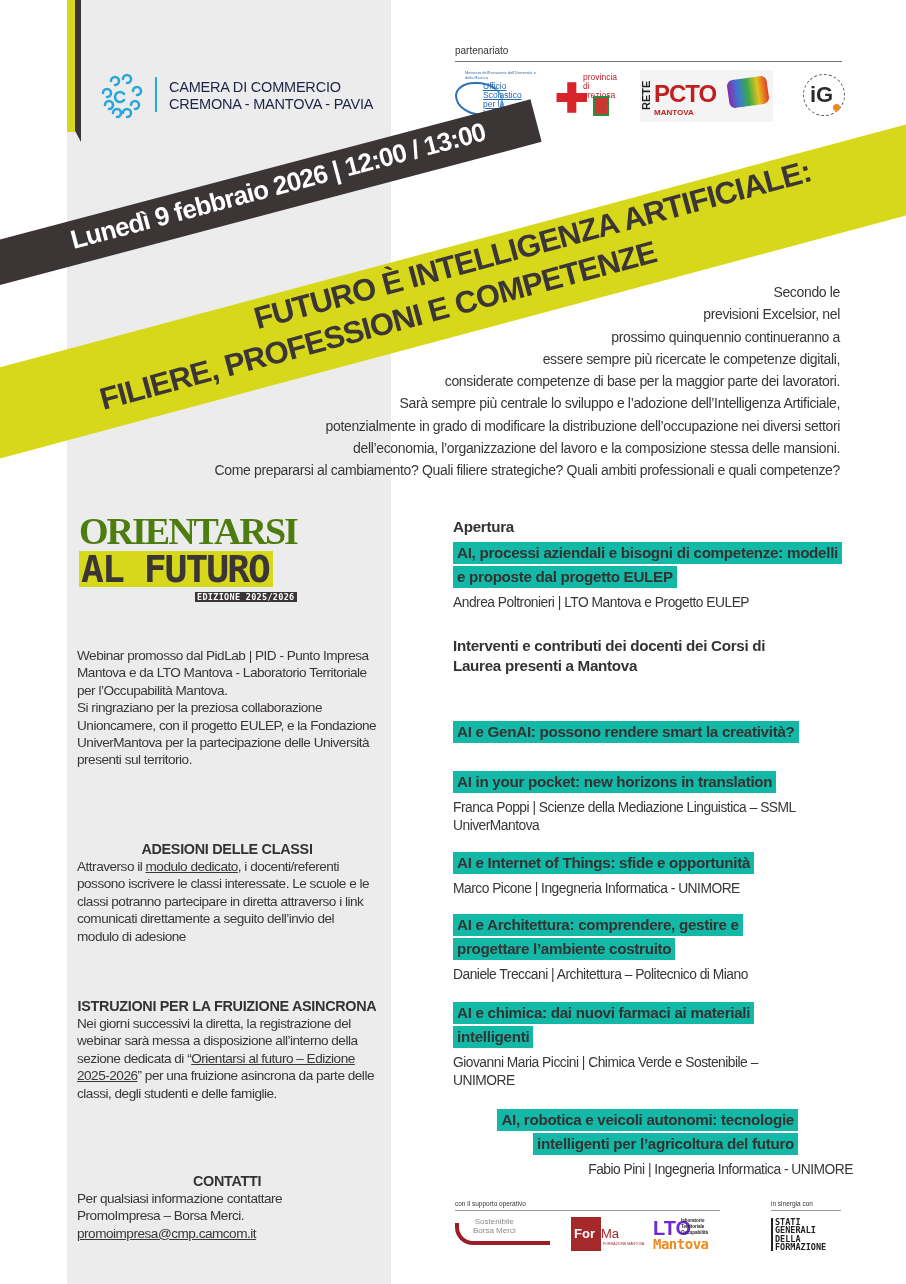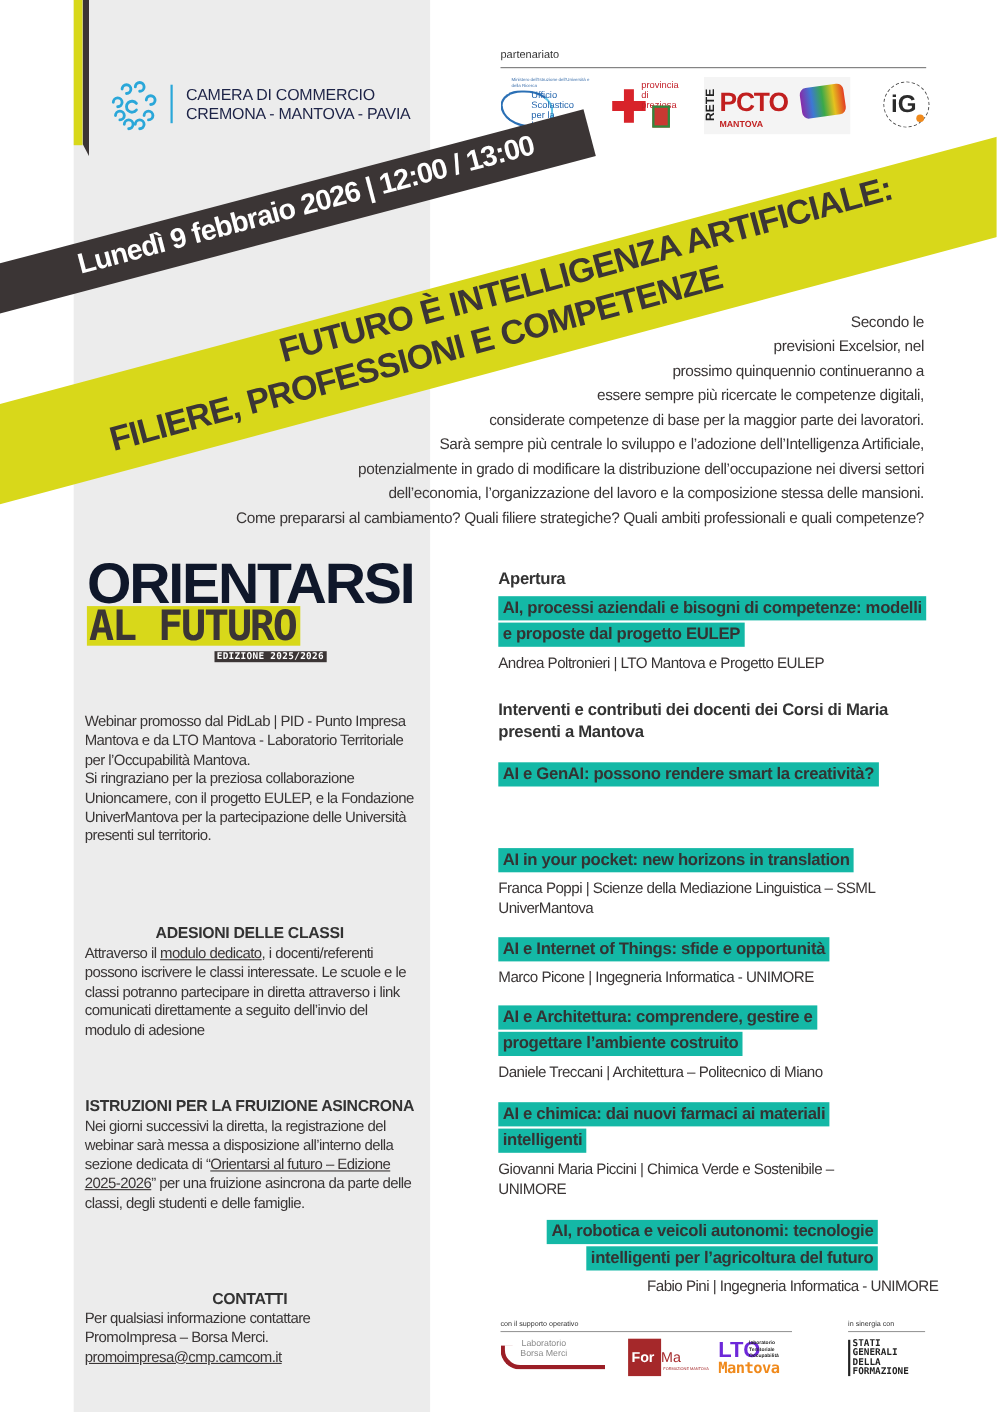--- a/index.html
+++ b/index.html
@@ -13,21 +13,21 @@
   .cc-logo { position: absolute; left: 97px; top: 73px; width: 46px; height: 46px; }
   .cc-divider { position: absolute; left: 155px; top: 77px; width: 2px; height: 35px; background: #2aa7d9; }
   .cc-text { position: absolute; left: 169px; top: 79px; font-family: "Liberation Sans", sans-serif; font-size: 14.5px; line-height: 17px; color: #1d2347; letter-spacing: -0.2px; }
 
   
   .partner-label { position: absolute; left: 455px; top: 45px; font-size: 10px; color: #333; }
   .partner-line { position: absolute; left: 455px; top: 61px; width: 387px; height: 1px; background: #777; }
   .plogo { position: absolute; top: 70px; height: 52px; }
   .usr { left: 453px; width: 90px; }
   .usr .map { position:absolute; left:2px; top:12px; width:48px; height:34px; border:2px solid #2b70b5; border-radius: 40% 55% 35% 60%; border-right-color:#5fc6e8; }
-  .usr .t { position:absolute; left:30px; top:12px; font-size:8.5px; line-height:9px; color:#2566ad; }
+  .usr .t { position:absolute; left:30px; top:12px; font-size:8.5px; line-height:9px; color:#2566ad;text-decoration:underline; }
   .usr .mi { position:absolute; left:12px; top:0; font-size:4px; color:#3a6eaa; }
   .prov { left: 553px; width: 65px; }
   .prov .cross { position:absolute; left:2px; top:8px; font-size:40px; line-height:40px; color:#d8232a; font-weight:bold; }
   .prov .t { position:absolute; left:30px; top:3px; font-size:8.5px; line-height:9px; color:#c3202a; }
   .prov .shield { position:absolute; left:40px; top:26px; width:16px; height:20px; background:#c93932; border:2px solid #2d8a3e; }
   .pcto { left: 640px; width: 133px; background:#f4f4f4; }
   .pcto .rete { position:absolute; left:0px; top:40px; transform: rotate(-90deg); transform-origin: left top; font-size:11px; font-weight:bold; color:#222; }
   .pcto .p { position:absolute; left:14px; top:10px; font-size:24px; font-weight:bold; color:#c11f1f; letter-spacing:-1px; }
   .pcto .m { position:absolute; left:14px; top:38px; font-size:8px; font-weight:bold; color:#c11f1f; }
   .pcto .puz { position:absolute; left:88px; top:8px; width:40px; height:28px; background: linear-gradient(90deg,#8a2aa8,#3d78d4,#3aa94a,#e6c21e,#e33c24); border-radius:6px; transform: rotate(-8deg); }
@@ -42,21 +42,21 @@
   .band-yellow { position: absolute; left: -40px; top: 378px; width: 1000px; height: 88px; background: #d8d81a; transform-origin: left top; transform: rotate(-15deg); }
   .band-yellow .l1 { position:absolute; left: 300px; top: 2px; font-size: 31px; font-weight: bold; color: #3b3535; white-space: nowrap; letter-spacing: -0.8px; }
   .band-yellow .l2 { position:absolute; left: 130px; top: 40px; font-size: 31px; font-weight: bold; color: #3b3535; white-space: nowrap; letter-spacing: -0.8px; }
 
   
   .intro { position: absolute; right: 66px; top: 281px; width: 760px; text-align: right; font-size: 14px; line-height: 22.3px; color: #3a3636; letter-spacing: -0.35px; }
   .intro div { white-space: nowrap; }
 
   
   .or-logo { position: absolute; left: 79px; top: 513px; }
-  .or-l1 { font-family: Liberation Sans, sans-serif; font-weight: bold; font-size: 52px; line-height: 36px; color: #0f172a; letter-spacing: -2px; }
+  .or-l1 { font-family: Liberation Serif, serif; font-weight: bold; font-size: 38px; line-height: 36px; color: #4d7c0f; letter-spacing: -2px; }
   .or-l2 { display:inline-block; margin-top:2px; background:#d8d81a; padding: 0 4px 0 2px; font-family: "DejaVu Sans Mono", monospace; font-weight: bold; font-size: 38px; line-height: 36px; color: #3b3535; letter-spacing: -2px; }
   .or-ed { position:absolute; left:116px; top: 79px; background:#3b3535; color:#fff; font-family: "DejaVu Sans Mono", monospace; font-weight:bold; font-size:8.5px; padding: 0 2px; letter-spacing: 0.3px; }
 
   
   .left-col { position: absolute; left: 77px; width: 300px; font-size: 13.6px; line-height: 17.4px; color: #3a3636; letter-spacing: -0.5px; }
   .left-col h3 { font-size: 14.4px; font-weight: bold; color: #333; letter-spacing: -0.3px; line-height: 18px; text-align: center; }
   .left-col a { color: #3a3636; text-decoration: underline; }
 
   
   .prog { position: absolute; left: 453px; width: 400px; }
@@ -187,25 +187,25 @@
   <a>promoimpresa@cmp.camcom.it</a>
 </div>
 
 <div class="prog" style="top:517px;">
   <div class="sec">Apertura</div>
   <div style="margin-top:4px; width:390px;"><span class="talk">AI, processi aziendali e bisogni di competenze: modelli e proposte dal progetto EULEP</span></div>
   <div class="spk">Andrea Poltronieri | LTO Mantova e Progetto EULEP</div>
 </div>
 
 <div class="prog" style="top:636px;">
-  <div class="sec" style="width:360px;">Interventi e contributi dei docenti dei Corsi di Maria presenti a Mantova</div>
+  <div class="sec" style="width:360px;">Interventi e contributi dei docenti dei Corsi di Laurea presenti a Mantova</div>
 </div>
 
 <div class="prog" style="top:692px;">
-  <div style="width:395px;"><span class="talk">AI e GenAI: possono rendere smart la creatività?</span></div>
+  <div style="width:395px;margin-top:28px;"><span class="talk">AI e GenAI: possono rendere smart la creatività?</span></div>
 </div>
 
 <div class="prog" style="top:770px;">
   <div style="width:395px;"><span class="talk">AI in your pocket: new horizons in translation</span></div>
   <div class="spk" style="width:395px;">Franca Poppi | Scienze della Mediazione Linguistica – SSML UniverMantova</div>
 </div>
 
 <div class="prog" style="top:851px;">
   <div style="width:395px;"><span class="talk">AI e Internet of Things: sfide e opportunità</span></div>
   <div class="spk">Marco Picone | Ingegneria Informatica - UNIMORE</div>
@@ -227,21 +227,21 @@
 </div>
 
 <div class="ft-label" style="left:455px; top:1200px;">con il supporto operativo</div>
 <div class="ft-line" style="left:455px; top:1210px; width:265px;"></div>
 <div class="ft-label" style="left:771px; top:1200px;">in sinergia con</div>
 <div class="ft-line" style="left:771px; top:1210px; width:70px;"></div>
 
 <div class="promo">
   <div class="arc"></div>
   <div class="t">
-    <div>Laboratorio</div>
+    <div>Sostenibile</div>
     <div>Borsa Merci</div>
   </div>
 </div>
 <div class="forma">
   <span class="t">For</span>
   <span class="t2">Ma</span>
   <span class="t3">FORMAZIONE MANTOVA</span>
 </div>
 <div class="lto">
   <span class="L">LTO</span>

